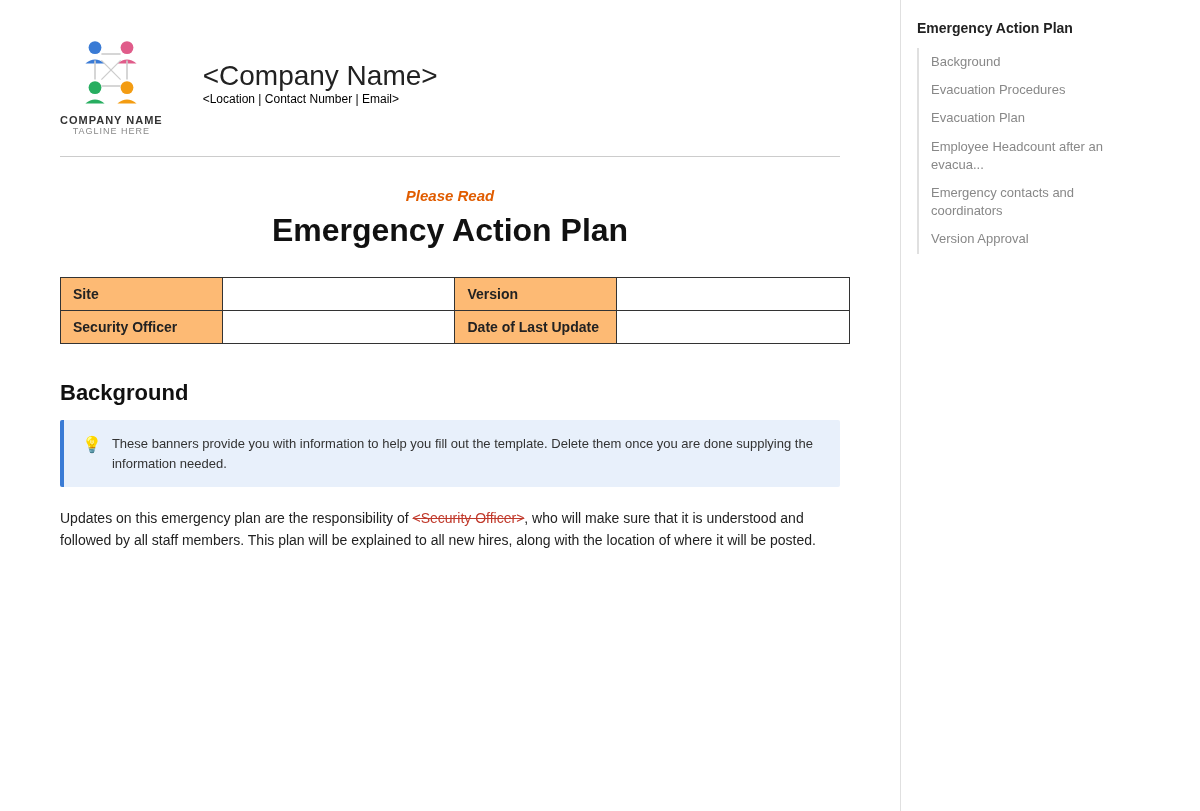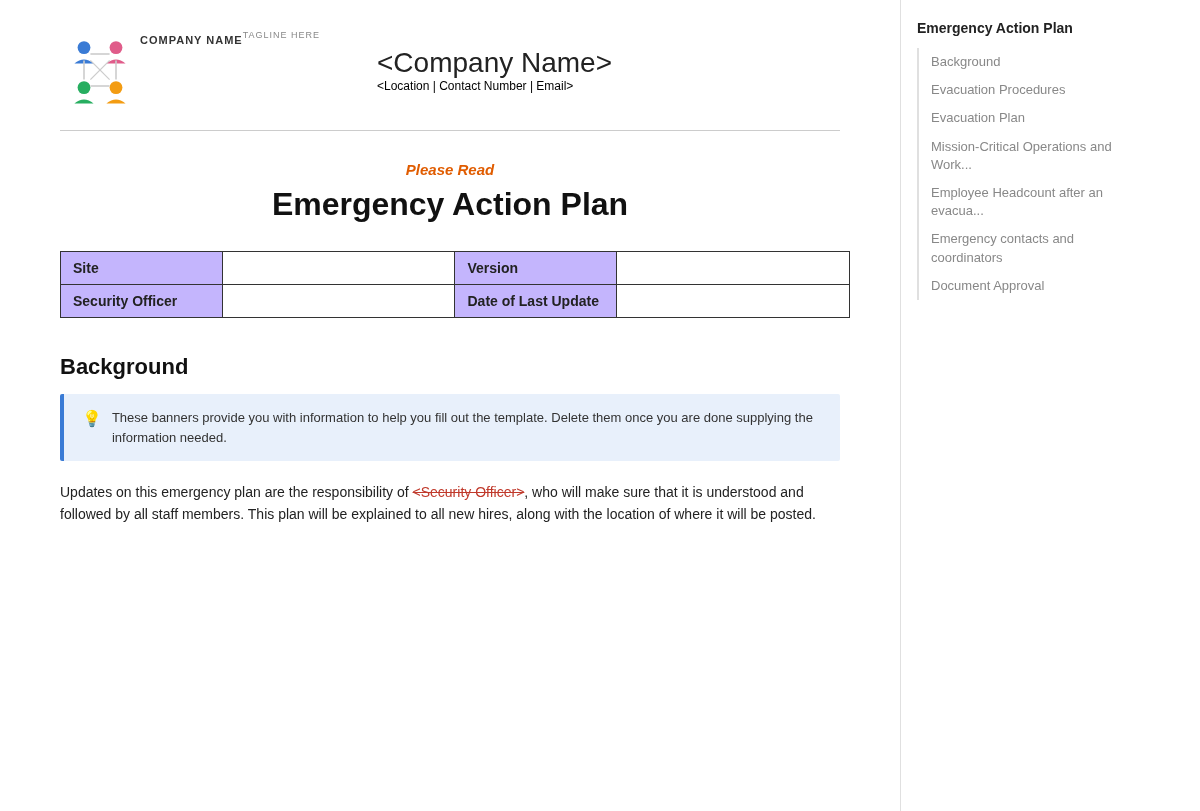--- a/index.html
+++ b/index.html
@@ -3,37 +3,37 @@
   <meta charset="utf-8">
   <style>
     * { box-sizing: border-box; margin: 0; padding: 0; }
     body { font-family: 'Segoe UI', Arial, sans-serif; background: #fff; color: #222; font-size: 14px; }
     .layout { display: flex; min-height: 811px; }
     .main-content { flex: 1; padding: 30px 60px 40px 60px; max-width: 900px; }
     .sidebar { width: 270px; border-left: 1px solid #e0e0e0; padding: 20px 16px; flex-shrink: 0; }
 
     
     .header { display: flex; align-items: center; padding-bottom: 20px; border-bottom: 1px solid #ccc; margin-bottom: 30px; }
-    .logo-area { display: flex; flex-direction: row; align-items: flex-start; margin-right: 57px; }
+    .logo-area { display: flex; flex-direction: column; align-items: center; margin-right: 40px; }
     .logo-svg { width: 80px; height: 80px; }
     .company-name-label { font-size: 11px; font-weight: bold; letter-spacing: 1px; color: #333; margin-top: 4px; }
     .tagline-label { font-size: 9px; letter-spacing: 1px; color: #888; }
     .header-text { flex: 1; text-align: left; }
     .company-title { font-size: 28px; font-weight: 400; color: #222; }
     .company-subtitle { font-size: 12px; color: #000000; }
 
     
     .please-read { text-align: center; margin-bottom: 8px; }
     .please-read-text { font-style: italic; font-weight: bold; color: #e05c00; font-size: 15px; }
     .doc-title { font-size: 32px; font-weight: 800; text-align: center; margin-bottom: 28px; color: #111; }
 
     
     .info-table { width: 790px; border-collapse: collapse; margin-bottom: 36px; }
     .info-table td { border: 1px solid #333; padding: 8px 12px; font-size: 14px; }
-    .info-table td.label { font-weight: bold; background: #c4b5fd; width: 160px; }
+    .info-table td.label { font-weight: bold; background: #fdba74; width: 160px; }
     .info-table td.value { background: #fff; width: 230px; }
 
     
     .section-heading { font-size: 22px; font-weight: 800; margin-bottom: 14px; color: #111; }
     .info-banner { background: #e8f0fb; border-left: 4px solid #3a7bd5; padding: 14px 18px; margin-bottom: 20px; display: flex; align-items: flex-start; gap: 10px; border-radius: 2px; }
     .banner-icon { font-size: 16px; margin-top: 1px; flex-shrink: 0; }
     .banner-text { font-size: 13px; color: #333; line-height: 1.5; }
     .body-text { font-size: 14px; color: #222; line-height: 1.6; margin-bottom: 16px; }
     .security-officer-link { color: #c0392b; text-decoration: line-through; margin-top: 45px; }
 
@@ -117,19 +117,18 @@
     </p>
 
   </div>
 
   <div class="sidebar">
     <div class="sidebar-title">Emergency Action Plan</div>
     <div class="sidebar-divider">
       <div class="sidebar-item">Background</div>
       <div class="sidebar-item">Evacuation Procedures</div>
       <div class="sidebar-item">Evacuation Plan</div>
-      <div class="sidebar-item">Mission-Critical Operations and Work...</div>
       <div class="sidebar-item">Employee Headcount after an evacua...</div>
       <div class="sidebar-item">Emergency contacts and coordinators</div>
-      <div class="sidebar-item">Document Approval</div>
+      <div class="sidebar-item">Version Approval</div>
     </div>
   </div>
 </div>
 
 </body></html>

